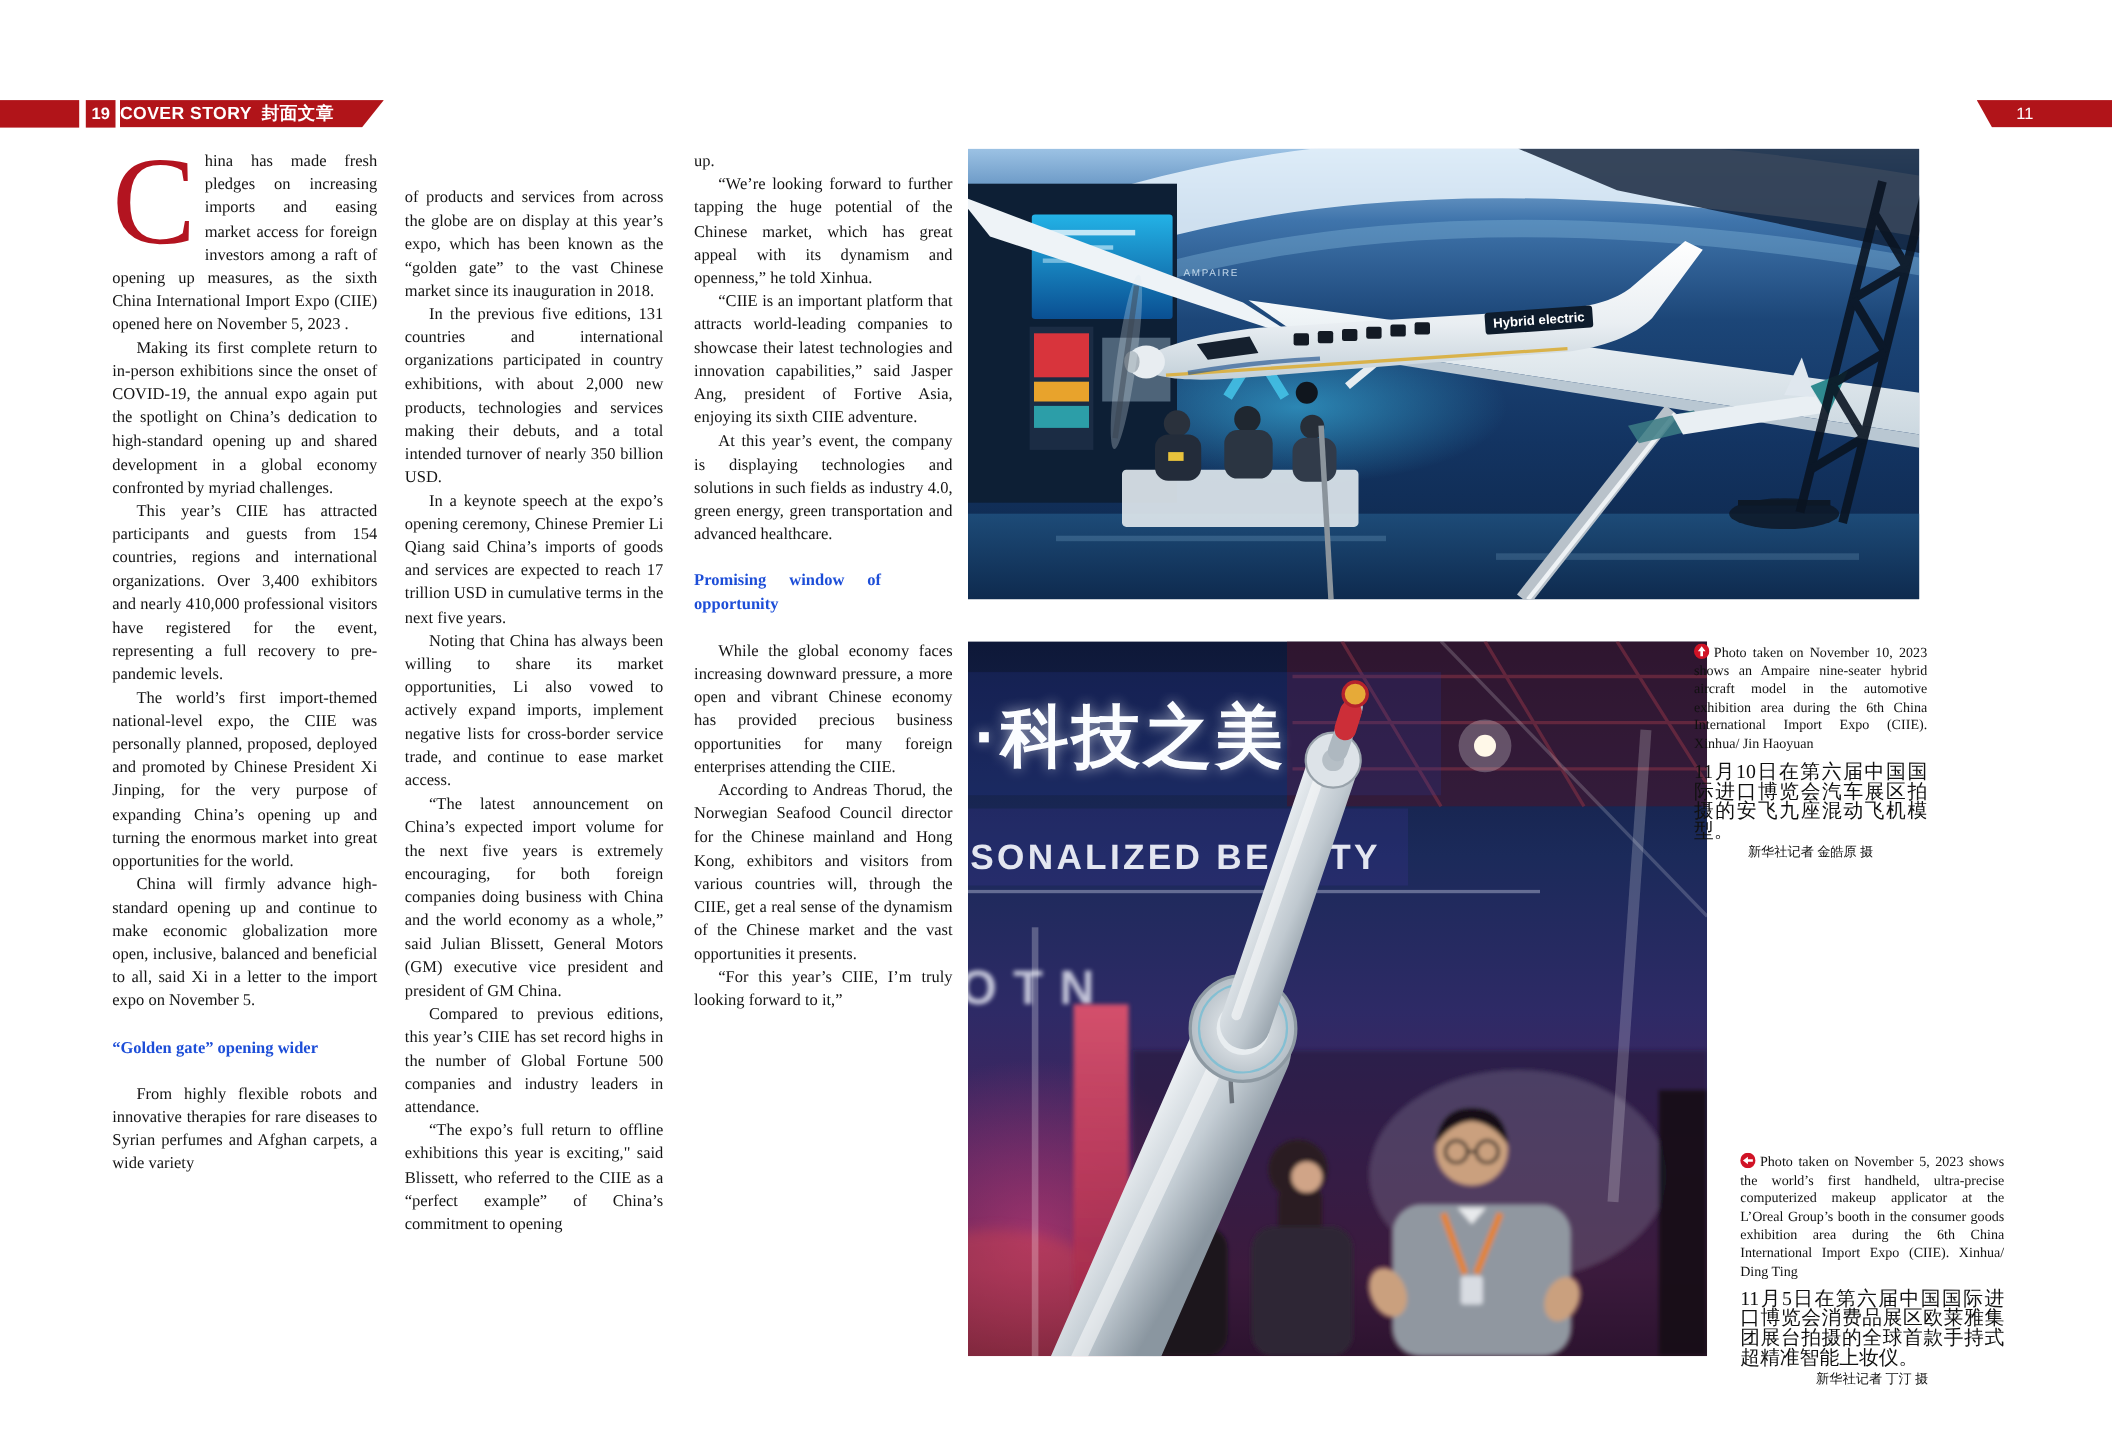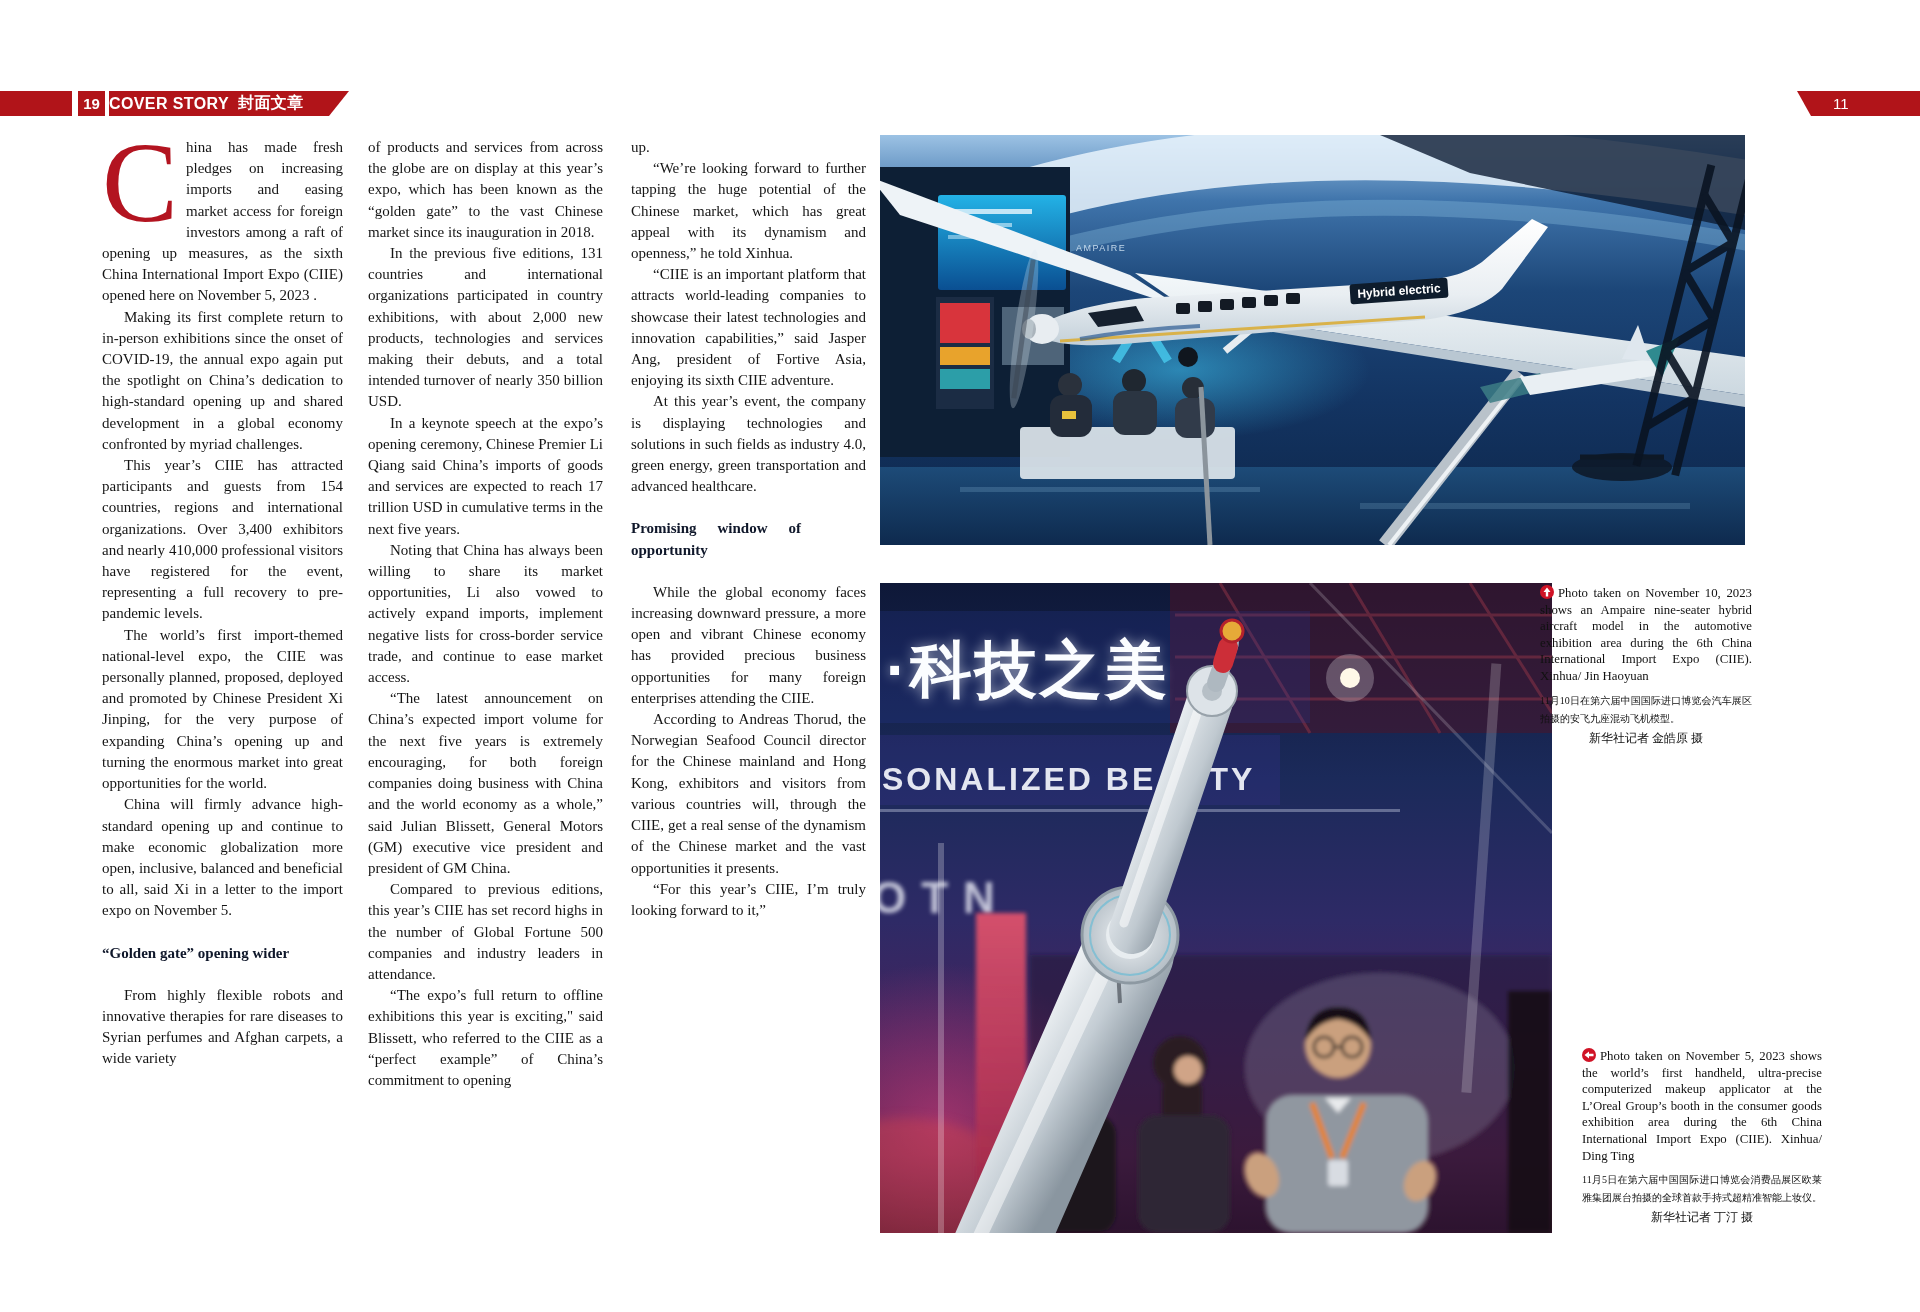--- a/index.html
+++ b/index.html
@@ -17,40 +17,40 @@
            color:#fff;font-family:"Liberation Sans",sans-serif;font-weight:bold;font-size:16px;
            display:flex;align-items:center;gap:9px;padding-left:0;box-sizing:border-box;letter-spacing:.4px;}
   .banner-right{position:absolute;left:1797px;top:91px;width:123px;height:25px;background:#b11419;
            clip-path:polygon(0 0,100% 0,100% 100%,14px 100%);
            color:#fff;font-family:"Liberation Sans",sans-serif;font-weight:normal;font-size:15px;
            display:flex;align-items:center;padding-left:36px;box-sizing:border-box;}
 
   
   .col{position:absolute;top:137px;font-size:15px;line-height:21.2px;text-align:justify;}
   .col-1{left:102px;width:241px;}
-  .col-2{left:368px;width:235px;}
+  .col-2{left:368px;width:235px;margin-top:33px;}
   .col-3{left:631px;width:235px;}
   .col p{margin:0;text-indent:22px;}
   .col p.noindent{text-indent:0;}
   .dropcap{float:left;color:#b31420;font-size:114px;line-height:85px;margin:3px 8px 0 0;}
-  .subhead{color:#0f172a;font-weight:bold;font-size:15px;line-height:21.2px;margin:21px 0;text-indent:0;}
+  .subhead{color:#1d4ed8;font-weight:bold;font-size:15px;line-height:21.2px;margin:21px 0;text-indent:0;}
   .subhead.narrow{max-width:170px;}
 
   
   figure{margin:0;position:absolute;overflow:hidden;}
   .photo-1{left:880px;top:135px;width:865px;height:410px;}
   .photo-2{left:880px;top:583px;width:672px;height:650px;}
   figure svg{display:block;width:100%;height:100%;}
 
   
   .caption{position:absolute;font-size:12.8px;line-height:16.6px;text-align:justify;color:#111;}
   .caption-1{left:1540px;top:585px;width:212px;}
   .caption-2{left:1582px;top:1048px;width:240px;}
   .cap-icon{display:inline-block;width:14px;height:14px;vertical-align:-2px;margin-right:4px;}
-  .cap-zh{margin-top:7px;font-size:10px;line-height:18px;}
+  .cap-zh{margin-top:7px;font-size:18px;line-height:18px;}
   .cap-credit{text-align:center;margin-top:2px;font-size:12px;}
 </style>
 </head>
 <body>
 
 <div class="edge-left"></div>
 <div class="pagenum pagenum-left">19</div>
 <div class="banner-left">
   <span>COVER STORY</span>
   <span>封面文章</span>

